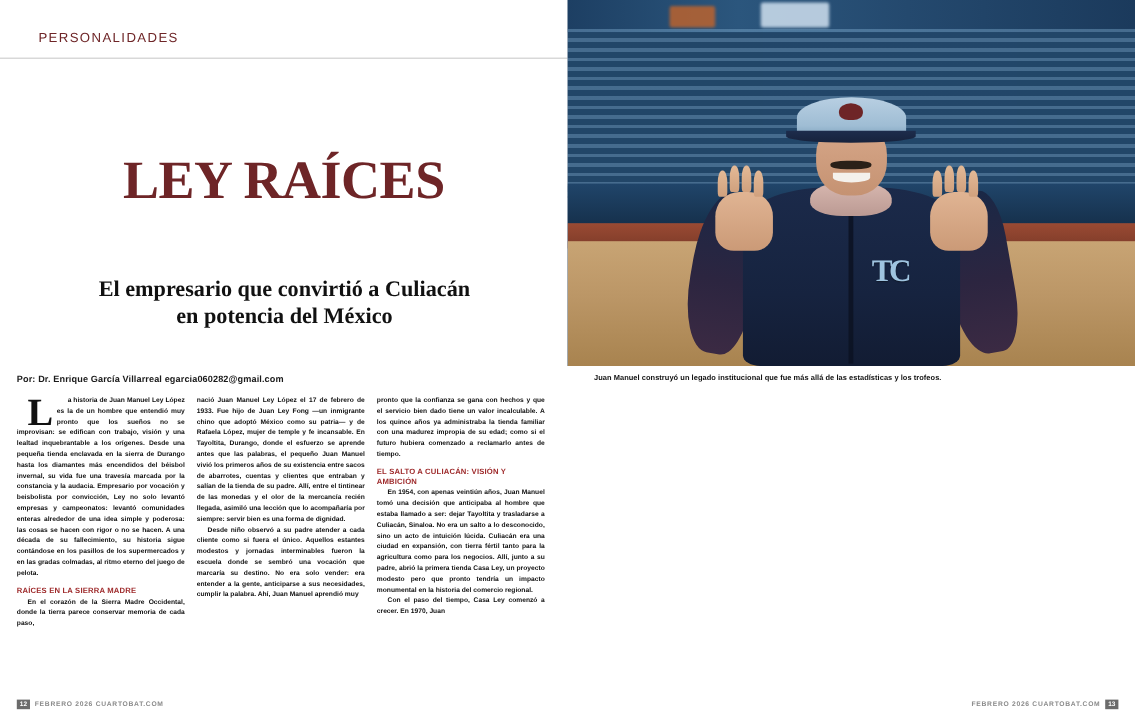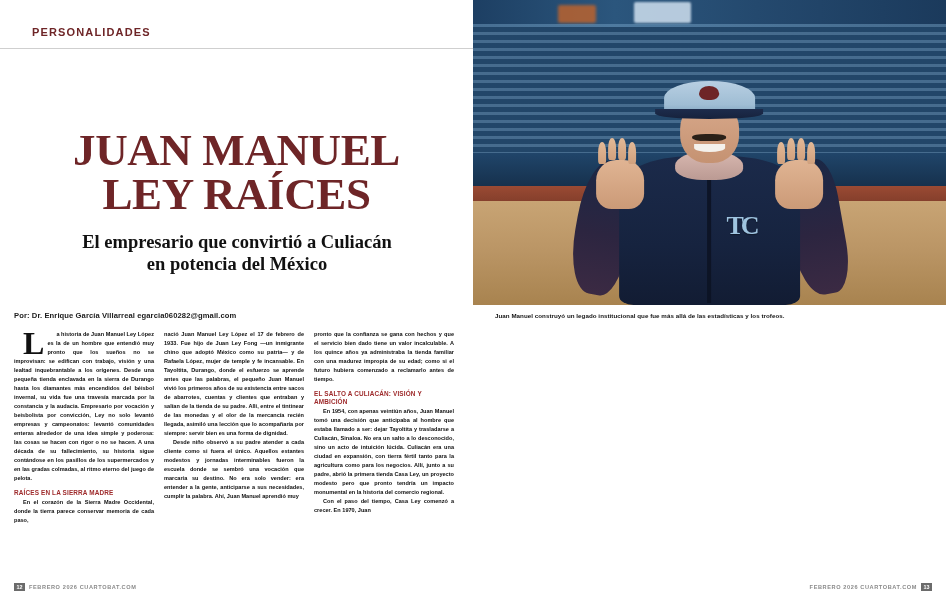--- a/index.html
+++ b/index.html
@@ -20,21 +20,21 @@
   }
   .kicker-bar {
     position: absolute;
     left: 0; top: 22px;
     width: 473px;
     border-bottom: 1px solid #cfcfcf;
     padding: 0 0 8px 32px;
   }
   .kicker {
     font-size: 11px;
-    font-weight: bold;
+    font-weight: normal;
     letter-spacing: 1.15px;
     color: #6e2527;
     font-family: "Liberation Sans", sans-serif;
   }
 
   .headline-block {
     position: absolute;
     left: 0; top: 128px;
     width: 473px;
     text-align: center;
@@ -270,21 +270,20 @@
 
 <div class="spread">
 
   <div class="page-left">
 
     <div class="kicker-bar">
       <span class="kicker">PERSONALIDADES</span>
     </div>
 
     <div class="headline-block">
-      <div class="headline">JUAN MANUEL</div>
       <div class="headline">LEY RAÍCES</div>
     </div>
 
     <div class="subhead">
       <div>El empresario que convirtió a Culiacán</div>
       <div>en potencia del México</div>
     </div>
 
     <div class="byline">Por: Dr. Enrique García Villarreal egarcia060282@gmail.com</div>
 

